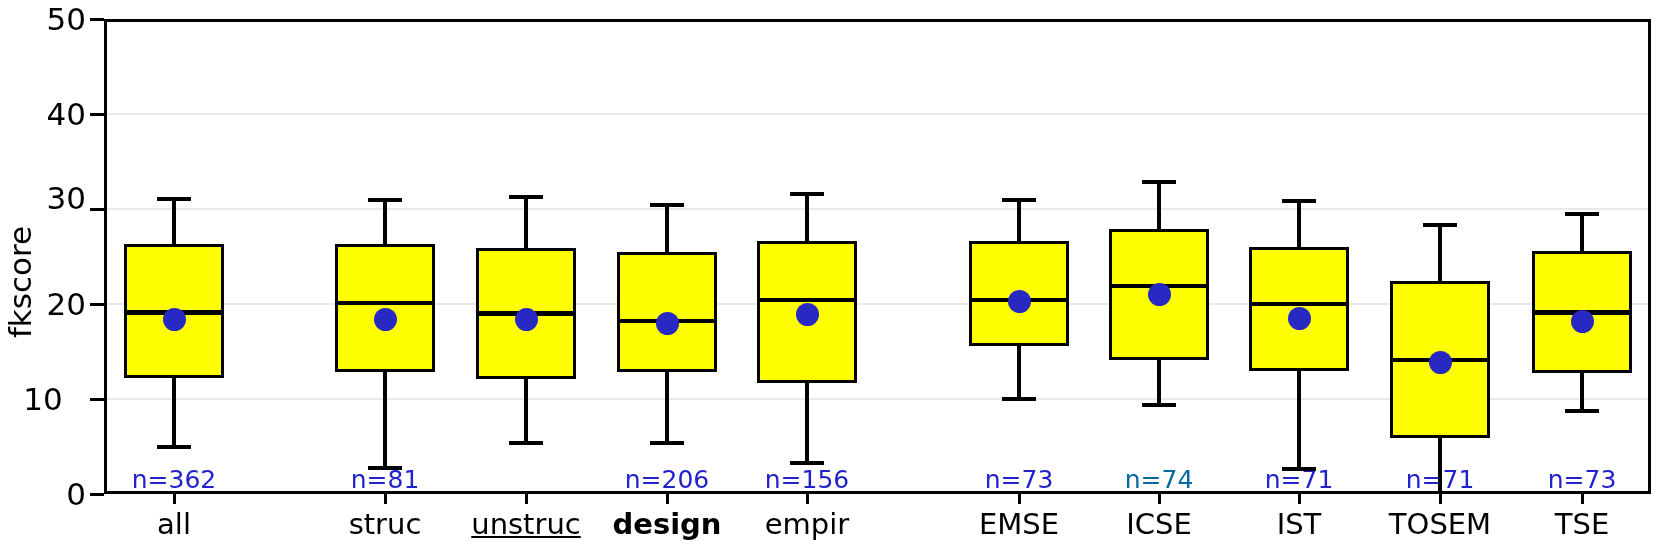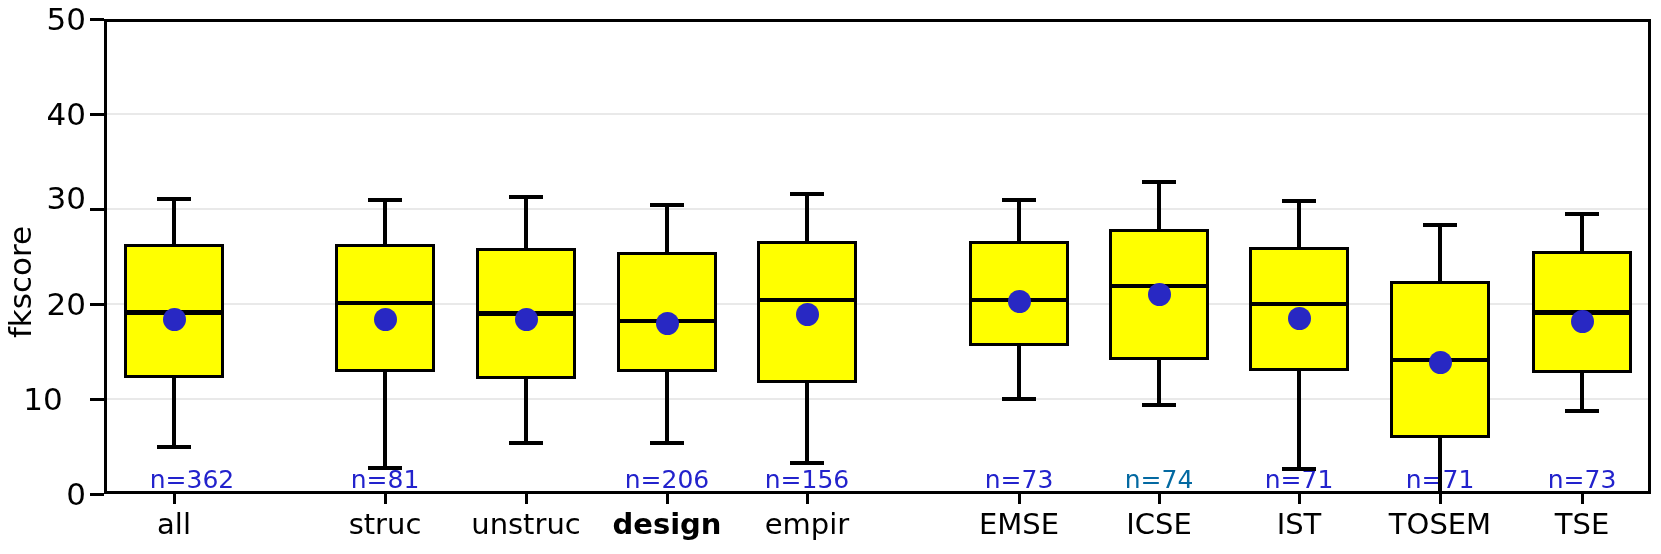--- a/index.html
+++ b/index.html
@@ -121,21 +121,21 @@
 </head>
 <body>
 
 <div class="figure">
   <div class="ylabel">fkscore</div>
   <div id="plot">
       <div class="gridline" style="top: 379px; background: rgb(233, 233, 233);"></div>
       <div class="gridline" style="top: 284px; background: rgb(233, 233, 233);"></div>
       <div class="gridline" style="top: 189px; background: rgb(233, 233, 233);"></div>
       <div class="gridline" style="top: 94px; background: rgb(233, 233, 233);"></div>
-      <div class="n-label" style="left: 0px; top: 447px; color: rgb(34, 34, 204); padding-left: 18px;">n=362</div>
+      <div class="n-label" style="left: 0px; top: 447px; color: rgb(34, 34, 204);">n=362</div>
       <div class="whisker-line" style="left: 68.25px; top: 179.55px; height: 248.9px;"></div>
       <div class="whisker-cap" style="left: 53px; top: 177.55px; width: 34px;"></div>
       <div class="whisker-cap" style="left: 53px; top: 426.45px; width: 34px;"></div>
       <div class="box-rect" style="left: 20px; top: 225.15px; width: 100px; height: 133.95px; background: rgb(255, 255, 0); border-color: rgb(0, 0, 0);"></div>
       <div class="median-line" style="left: 20px; top: 291.3px; width: 100px; background: rgb(0, 0, 0);"></div>
       <div class="mean-dot" style="left: 58.5px; top: 288.7px; width: 23px; height: 23px; background: rgb(40, 40, 195);"></div>
       <div class="n-label" style="left: 211px; top: 447px; color: rgb(34, 34, 204);">n=81</div>
       <div class="whisker-line" style="left: 279.25px; top: 181.45px; height: 267.9px;"></div>
       <div class="whisker-cap" style="left: 264px; top: 179.45px; width: 34px;"></div>
       <div class="whisker-cap" style="left: 264px; top: 447.35px; width: 34px;"></div>
@@ -208,21 +208,21 @@
     <div class="yticklabel" style="top: 180px;">30</div>
     <div class="ytick" style="top: 112.5px;"></div>
     <div class="yticklabel" style="top: 96px;">40</div>
     <div class="ytick" style="top: 17.5px;"></div>
     <div class="yticklabel" style="top: 1px;">50</div>
     <div class="xtick" style="left: 172.5px;"></div>
     <div class="xcatlabel" style="left: 84px;">all</div>
     <div class="xtick" style="left: 383.5px;"></div>
     <div class="xcatlabel" style="left: 295px;">struc</div>
     <div class="xtick" style="left: 524.5px;"></div>
-    <div class="xcatlabel" style="left: 436px;">unstruc</div>
+    <div class="xcatlabel" style="left: 436px; text-decoration: underline;">unstruc</div>
     <div class="xtick" style="left: 665.5px;"></div>
     <div class="xcatlabel" style="left: 577px; font-weight: bold;">design</div>
     <div class="xtick" style="left: 805.5px;"></div>
     <div class="xcatlabel" style="left: 717px;">empir</div>
     <div class="xtick" style="left: 1017.5px;"></div>
     <div class="xcatlabel" style="left: 929px;">EMSE</div>
     <div class="xtick" style="left: 1157.5px;"></div>
     <div class="xcatlabel" style="left: 1069px;">ICSE</div>
     <div class="xtick" style="left: 1297.5px;"></div>
     <div class="xcatlabel" style="left: 1209px;">IST</div>

